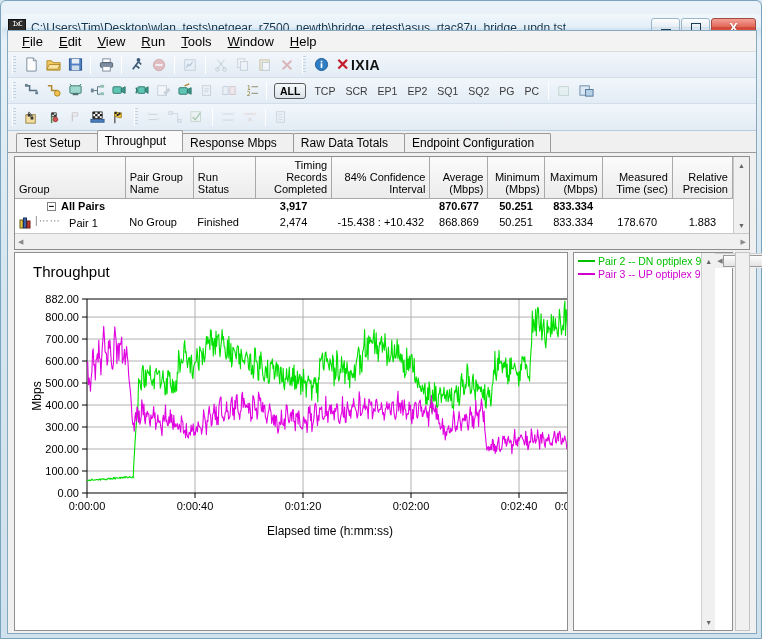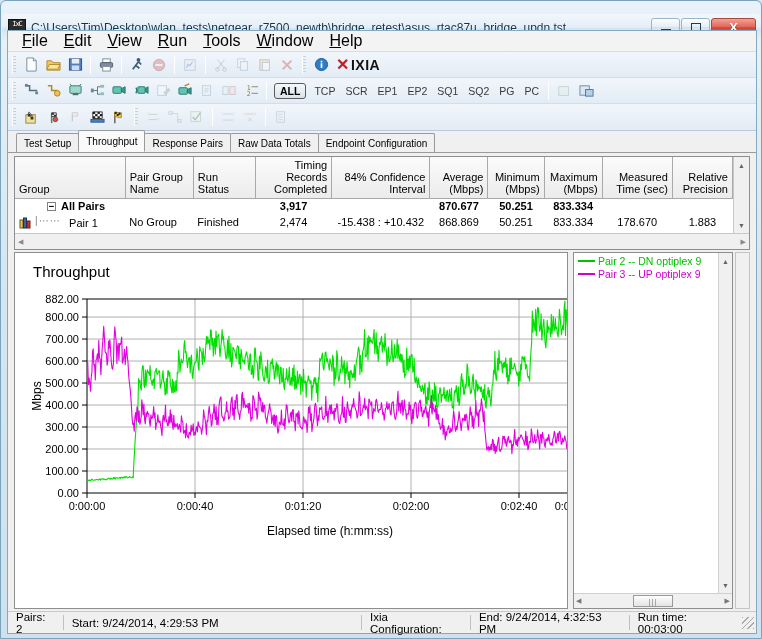--- a/index.html
+++ b/index.html
@@ -60,21 +60,21 @@
     background: #f0f0f0; border: 1px solid #86a9c0;
     display: flex; flex-direction: column;
   }
   
   .menubar {
     height: 21px; background: #f3f3f3;
     border-bottom: 1px solid #dcdcdc;
     display: flex; align-items: center; padding-left: 6px;
   }
   .menu-item {
-    font-size: 16px; color: #000; padding: 2px 8px; cursor: default;
+    font-size: 13px; color: #000; padding: 2px 8px; cursor: default;
   }
   .menu-item u { text-decoration: underline; }
 
   
   .toolbars { background: #e7eef6; border-bottom: 1px solid #b8cbdc; }
   .tbrow {
     height: 26px; display: flex; align-items: center;
     background: linear-gradient(180deg,#f1f6fb 0%,#e3ecf5 100%);
     border-bottom: 1px solid #d2dfeb;
   }
@@ -109,21 +109,21 @@
     background: linear-gradient(180deg,#f6f8fa,#dbe3ea);
     font-weight: bold; color:#000; margin: 0 3px;
   }
 
   
   .tabstrip {
     height: 22px; background: #f0f0f0; padding-left: 8px;
     display: flex; align-items: flex-end; border-bottom: 1px solid #9a9a9a;
   }
   .tab {
-    font-size: 10px; color: #000; padding: 3px 7px 3px 7px;
+    font-size: 12px; color: #000; padding: 3px 16px 3px 7px;
     border: 1px solid #9a9a9a; border-bottom: none;
     background: #f0f0f0; margin-right: -1px; height: 19px;
     border-radius: 2px 2px 0 0; line-height: 13px;
   }
   .tab.active {
     background: #fafafa; height: 22px; padding-top: 4px;
     position: relative; z-index: 2; border-bottom: 1px solid #fafafa;
   }
 
   
@@ -195,21 +195,21 @@
     width: 160px; flex: none; margin-left: 5px;
     display: flex; flex-direction: column;
   }
   .legend-head {
     background: #fff; border: 1px solid #8e8e8e; border-bottom: none;
     text-align: center; font-weight: bold; font-size: 12.5px;
     padding: 3px 0 4px 0; color: #000;
   }
   .legend-body {
     flex: 1 1 auto; background: #fff; border: 1px solid #8e8e8e;
-    display: flex; flex-direction: column; min-height: 0;
+    display: flex; flex-direction: row; min-height: 0;
   }
   .legend-inner { display: flex; flex: 1 1 auto; min-height: 0; }
   .legend-items { flex: 1 1 auto; overflow: hidden; padding: 2px 0 0 4px; }
   .legend-item { font-size: 10.5px; white-space: nowrap; line-height: 13px; }
   .legend-dash { display:inline-block; width: 17px; border-top: 2px solid; vertical-align: 3px; margin-right: 3px;}
   .legend-vscroll {
     width: 14px; flex: none; background: #f0f0f0; border-left: 1px solid #d0d0d0;
     display: flex; flex-direction: column; justify-content: space-between;
   }
   .legend-hscroll {
@@ -547,21 +547,21 @@
               <rect x="3" y="2" width="9" height="12" fill="#eef2f6" stroke="#93a6b5"></rect>
               <path d="M5 5h5M5 8h5M5 11h5" stroke="#9fb1c0"></path>
             </svg>
         </div>
       </div>
     </div>
 
     <div class="tabstrip">
       <div class="tab">Test Setup</div>
       <div class="tab active">Throughput</div>
-      <div class="tab">Response Pairs</div>
+      <div class="tab">Response Mbps</div>
       <div class="tab">Raw Data Totals</div>
       <div class="tab">Endpoint Configuration</div>
     </div>
 
     <div class="gridpanel">
       <div class="gridframe">
         <div class="gridscrollrow">
           <div class="gridmain">
             <table class="grid">
               <colgroup>
@@ -745,27 +745,15 @@
             <span style="font-size:7px;color:#777">◀</span>
             <div class="thumb-h">|||</div>
             <span style="font-size:7px;color:#777">▶</span>
           </div>
         </div>
       </div>
 
       <div class="outer-vscroll"></div>
     </div>
 
-    <div class="statusbar">
-      <div class="st-cell">Pairs: 2</div>
-      <div class="st-div"></div>
-      <div class="st-cell" style="width:300px">Start: 9/24/2014, 4:29:53 PM</div>
-      <div class="st-div"></div>
-      <div class="st-cell">Ixia Configuration:</div>
-      <div class="st-div"></div>
-      <div class="st-cell">End: 9/24/2014, 4:32:53 PM</div>
-      <div class="st-div"></div>
-      <div class="st-cell">Run time: 00:03:00</div>
-      <div class="st-grip"></div>
-    </div>
 
   </div>
 </div>
 
 </body></html>

